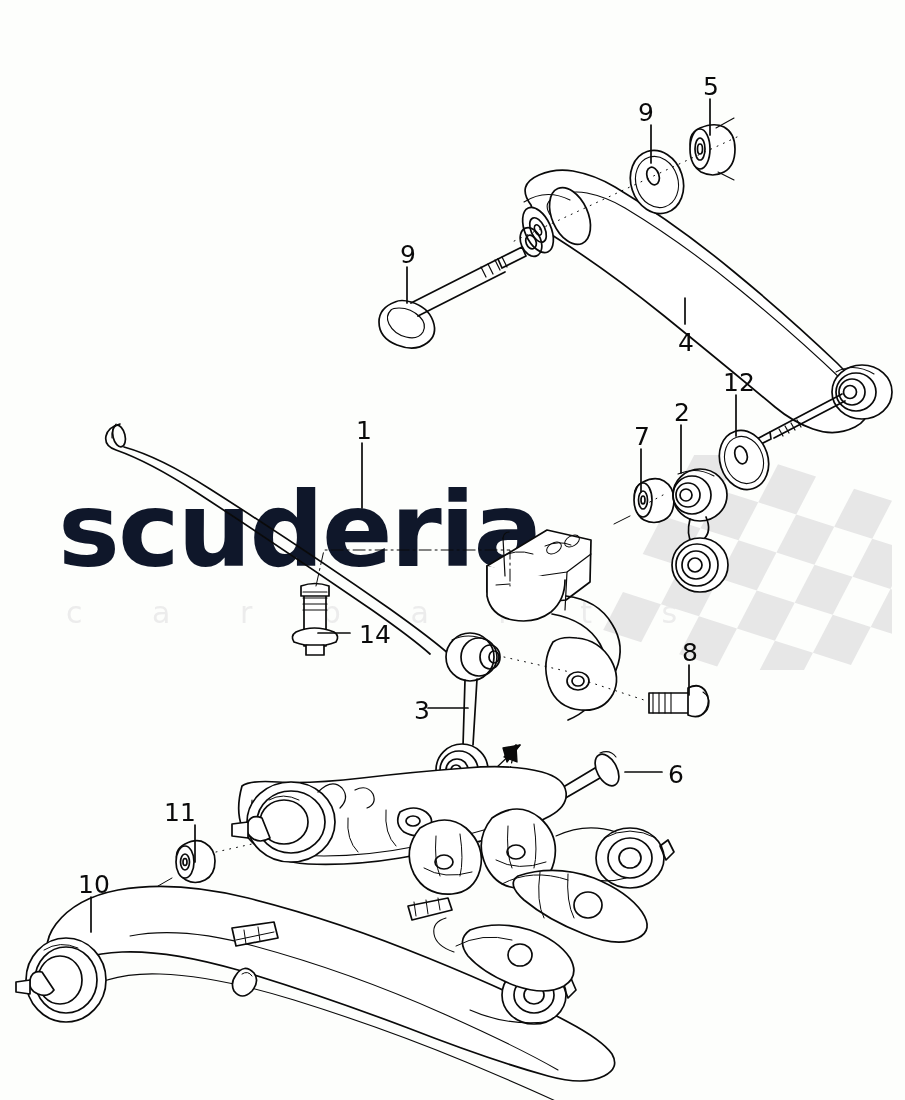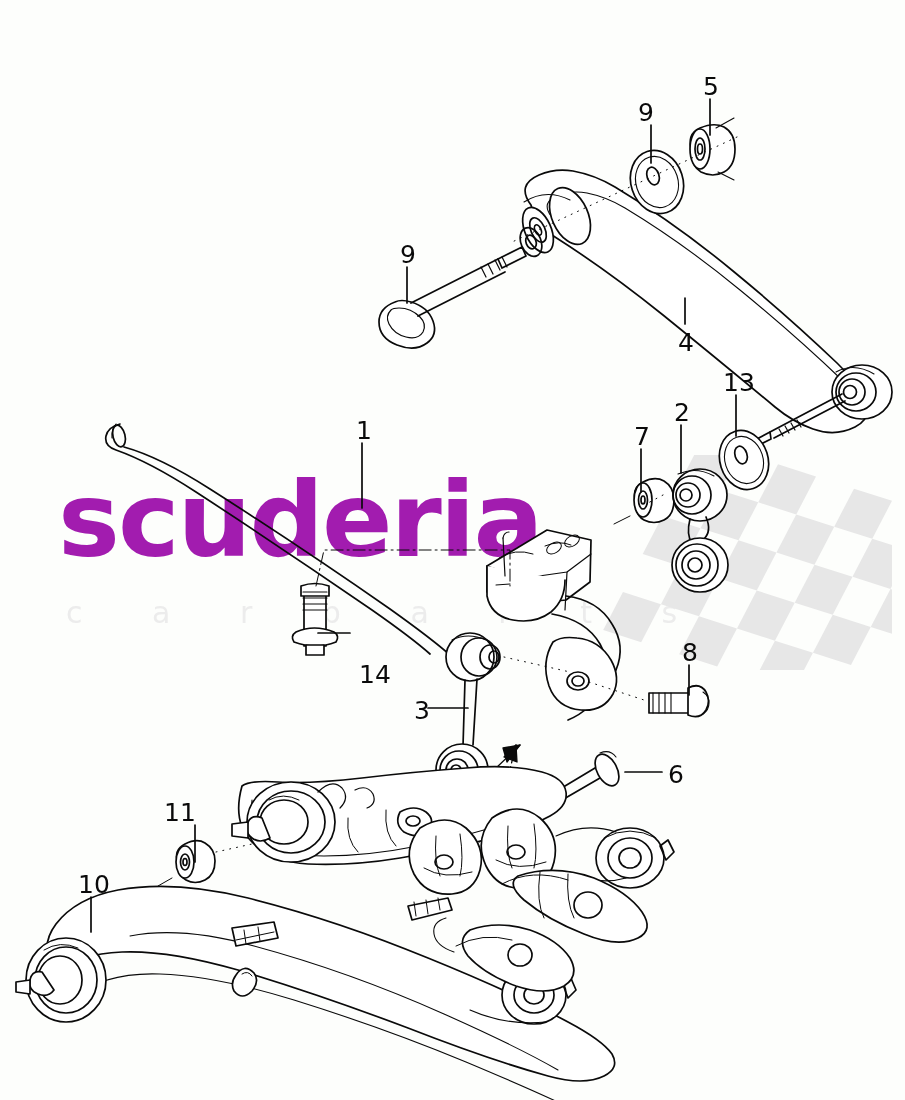--- a/index.html
+++ b/index.html
@@ -3,24 +3,24 @@
 <meta charset="utf-8">
 <title>Parts Diagram</title>
 <style>
   html,body{margin:0;padding:0;background:#ffffff;}
   body{font-family:"Liberation Sans",sans-serif;}
   #stage{
     position:relative;width:905px;height:1100px;
     background:#fdfefc;overflow:hidden;
   }
   #wm-scuderia{
-    position:absolute;left:58px;top:468px;
+    position:absolute;left:58px;top:478px;
     font-family:"DejaVu Sans",sans-serif;
     font-size:104px;font-weight:700;letter-spacing:-2px;
-    color:#a21caf;line-height:1;white-space:nowrap;
+    color:#0f172a;line-height:1;white-space:nowrap;
     user-select:none;pointer-events:none;
   }
   #wm-carparts{
     position:absolute;left:66px;top:598px;
     font-family:"DejaVu Sans",sans-serif;
     font-size:30px;font-weight:400;letter-spacing:30px;
     color:#ececec;line-height:1;white-space:nowrap;
     user-select:none;pointer-events:none;
   }
   #wm-flag{
@@ -359,16 +359,16 @@
   <div class="lbl" style="left:414px;top:698px;">3</div>
   <div class="lbl" style="left:678px;top:330px;">4</div>
   <div class="lbl" style="left:703px;top:74px;">5</div>
   <div class="lbl" style="left:668px;top:762px;">6</div>
   <div class="lbl" style="left:634px;top:424px;">7</div>
   <div class="lbl" style="left:682px;top:640px;">8</div>
   <div class="lbl" style="left:400px;top:242px;">9</div>
   <div class="lbl" style="left:638px;top:100px;">9</div>
   <div class="lbl" style="left:164px;top:800px;">11</div>
   <div class="lbl" style="left:78px;top:872px;">10</div>
-  <div class="lbl" style="left:723px;top:370px;">13</div>
-  <div class="lbl" style="left:359px;top:622px;margin-top:40px;">14</div>
+  <div class="lbl" style="left:723px;top:370px;">12</div>
+  <div class="lbl" style="left:359px;top:622px;">14</div>
 
 </div>
 
 </body></html>

